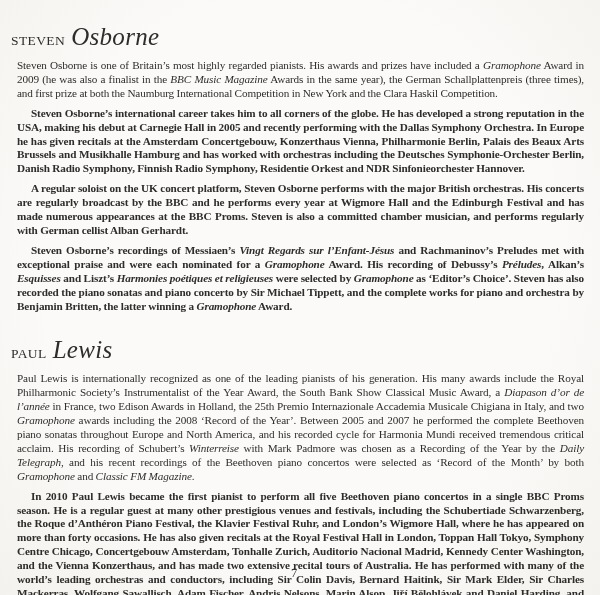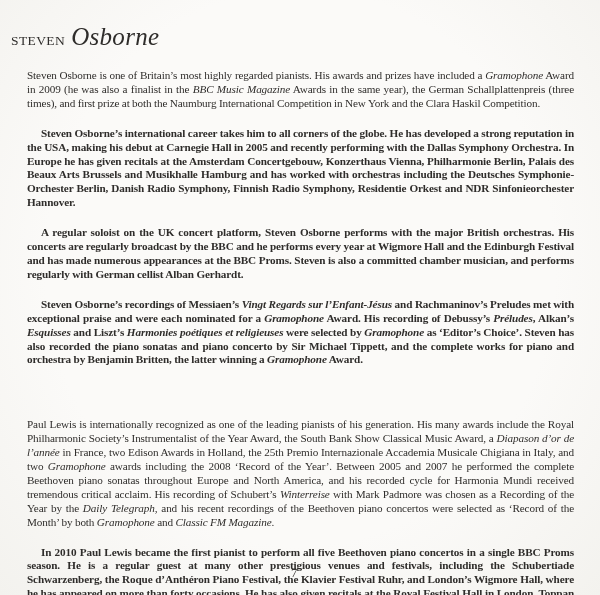--- a/index.html
+++ b/index.html
@@ -40,21 +40,21 @@
   .heading .first-name {
     font-size: 13.5px;
     letter-spacing: 0.4px;
   }
   .heading .last-name {
     font-style: italic;
     font-size: 25px;
     letter-spacing: 0.3px;
   }
   .bio p {
-    margin: 16px;
+    margin: 6px;
     text-align: justify;
     font-size: 11.2px;
     line-height: 13.9px;
     letter-spacing: -0.12px;
     word-spacing: -0.2px;
   }
   .bio p + p {
     text-indent: 14px;
     font-weight: bold;
   }
@@ -81,20 +81,24 @@
       </h2>
       <div class="bio">
           <p>Steven Osborne is one of Britain’s most highly regarded pianists. His awards and prizes have included a <i>Gramophone</i> Award in 2009 (he was also a finalist in the <i>BBC Music Magazine</i> Awards in the same year), the German Schallplattenpreis (three times), and first prize at both the Naumburg International Competition in New York and the Clara Haskil Competition.</p>
           <p>Steven Osborne’s international career takes him to all corners of the globe. He has developed a strong reputation in the USA, making his debut at Carnegie Hall in 2005 and recently performing with the Dallas Symphony Orchestra. In Europe he has given recitals at the Amsterdam Concertgebouw, Konzerthaus Vienna, Philharmonie Berlin, Palais des Beaux Arts Brussels and Musikhalle Hamburg and has worked with orchestras including the Deutsches Symphonie-Orchester Berlin, Danish Radio Symphony, Finnish Radio Symphony, Residentie Orkest and NDR Sinfonieorchester Hannover.</p>
           <p>A regular soloist on the UK concert platform, Steven Osborne performs with the major British orchestras. His concerts are regularly broadcast by the BBC and he performs every year at Wigmore Hall and the Edinburgh Festival and has made numerous appearances at the BBC Proms. Steven is also a committed chamber musician, and performs regularly with German cellist Alban Gerhardt.</p>
           <p>Steven Osborne’s recordings of Messiaen’s <i>Vingt Regards sur l’Enfant-Jésus</i> and Rachmaninov’s Preludes met with exceptional praise and were each nominated for a <i>Gramophone</i> Award. His recording of Debussy’s <i>Préludes</i>, Alkan’s <i>Esquisses</i> and Liszt’s <i>Harmonies poétiques et religieuses</i> were selected by <i>Gramophone</i> as ‘Editor’s Choice’. Steven has also recorded the piano sonatas and piano concerto by Sir Michael Tippett, and the complete works for piano and orchestra by Benjamin Britten, the latter winning a <i>Gramophone</i> Award.</p>
         </div>
     </section>
 
     <section class="column">
+      <h2 class="heading">
+        <span class="first-name">PAUL</span>
+        <span class="last-name">Lewis</span>
+      </h2>
       <div class="bio">
           <p>Paul Lewis is internationally recognized as one of the leading pianists of his generation. His many awards include the Royal Philharmonic Society’s Instrumentalist of the Year Award, the South Bank Show Classical Music Award, a <i>Diapason d’or de l’année</i> in France, two Edison Awards in Holland, the 25th Premio Internazionale Accademia Musicale Chigiana in Italy, and two <i>Gramophone</i> awards including the 2008 ‘Record of the Year’. Between 2005 and 2007 he performed the complete Beethoven piano sonatas throughout Europe and North America, and his recorded cycle for Harmonia Mundi received tremendous critical acclaim. His recording of Schubert’s <i>Winterreise</i> with Mark Padmore was chosen as a Recording of the Year by the <i>Daily Telegraph</i>, and his recent recordings of the Beethoven piano concertos were selected as ‘Record of the Month’ by both <i>Gramophone</i> and <i>Classic FM Magazine</i>.</p>
           <p>In 2010 Paul Lewis became the first pianist to perform all five Beethoven piano concertos in a single BBC Proms season. He is a regular guest at many other prestigious venues and festivals, including the Schubertiade Schwarzenberg, the Roque d’Anthéron Piano Festival, the Klavier Festival Ruhr, and London’s Wigmore Hall, where he has appeared on more than forty occasions. He has also given recitals at the Royal Festival Hall in London, Toppan Hall Tokyo, Symphony Centre Chicago, Concertgebouw Amsterdam, Tonhalle Zurich, Auditorio Nacional Madrid, Kennedy Center Washington, and the Vienna Konzerthaus, and has made two extensive recital tours of Australia. He has performed with many of the world’s leading orchestras and conductors, including Sir Colin Davis, Bernard Haitink, Sir Mark Elder, Sir Charles Mackerras, Wolfgang Sawallisch, Adam Fischer, Andris Nelsons, Marin Alsop, Jiří Bělohlávek and Daniel Harding, and has recently toured with the London Symphony, Bournemouth Symphony, Lausanne Chamber and Australian Chamber orchestras.</p>
         </div>
     </section>
 
   </div>
 
   <div class="page-number">7</div>
 </div>

